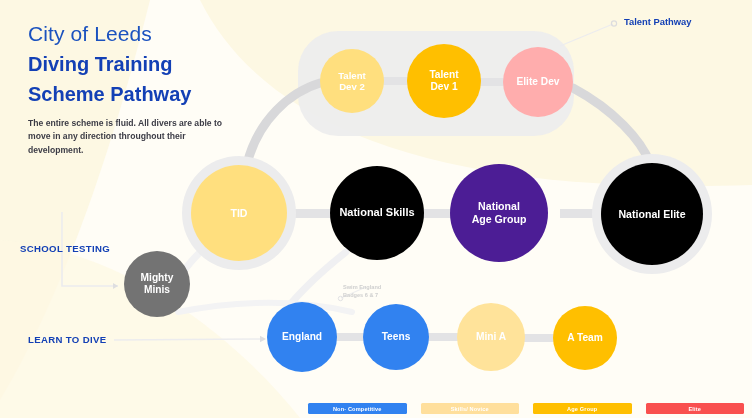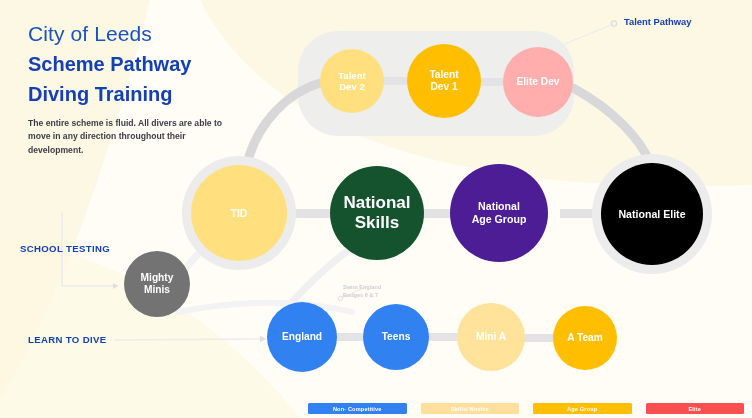--- a/index.html
+++ b/index.html
@@ -81,22 +81,22 @@
 
     <path d="M 560 46 L 613 24" stroke="#ececee" stroke-width="1.3" fill="none"></path>
     <circle cx="614" cy="23.5" r="2.6" fill="none" stroke="#dcdcde" stroke-width="1.2"></circle>
 
     <path d="M 341 298 L 366 287" stroke="#ededee" stroke-width="1.1" fill="none"></path>
     <circle cx="340.5" cy="298.5" r="2.2" fill="none" stroke="#e2e2e4" stroke-width="1"></circle>
   </svg>
 
   <div class="title-wrap">
     <div class="t-line1">City of Leeds</div>
+    <div class="t-line2">Diving Training</div>
     <div class="t-line2">Scheme Pathway</div>
-    <div class="t-line2">Diving Training</div>
     <div class="t-sub">The entire scheme is fluid. All divers are able to move in any direction throughout their development.</div>
   </div>
 
   <div class="sidelabel" style="left:20px;top:243px;">SCHOOL TESTING</div>
   <div class="sidelabel" style="left:28px;top:334px;">LEARN TO DIVE</div>
 
   <div class="callout" style="left:624px;top:16px;">Talent Pathway</div>
   <div class="note" style="left:343px;top:283px;">
     <div>Swim England</div>
     <div>Badges 6 &amp; 7</div>
@@ -118,21 +118,21 @@
       <div class="node" style="left: 503px; top: 47px; width: 70px; height: 70px; background: rgb(255, 173, 173); font-size: 10.2px;">
         <div>
           <div>Elite Dev</div>
         </div>
       </div>
       <div class="node ring" style="left: 191px; top: 165px; width: 96px; height: 96px; background: rgb(255, 223, 126); font-size: 10.6px;">
         <div>
           <div>TID</div>
         </div>
       </div>
-      <div class="node" style="left: 330px; top: 166px; width: 94px; height: 94px; background: #14532d; font-size: 17px;">
+      <div class="node" style="left: 330px; top: 166px; width: 94px; height: 94px; background: #000000; font-size: 11px;">
         <div>
           <div>National Skills</div>
         </div>
       </div>
       <div class="node" style="left: 450px; top: 164px; width: 98px; height: 98px; background: #4c1d95; font-size: 10.6px;">
         <div>
           <div>National</div>
           <div>Age Group</div>
         </div>
       </div>

